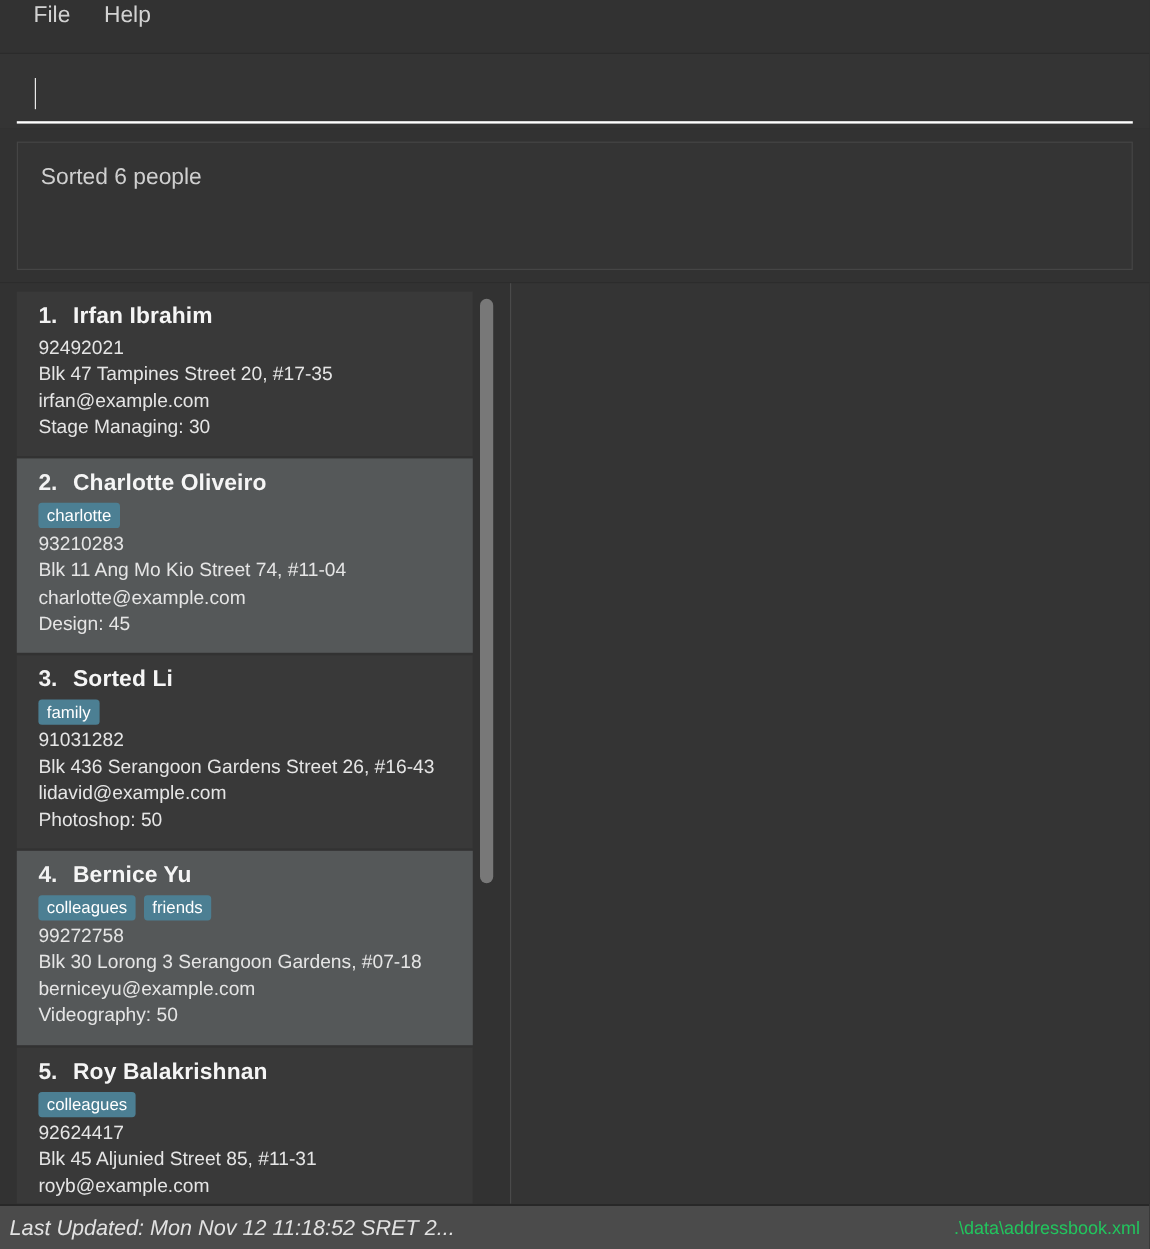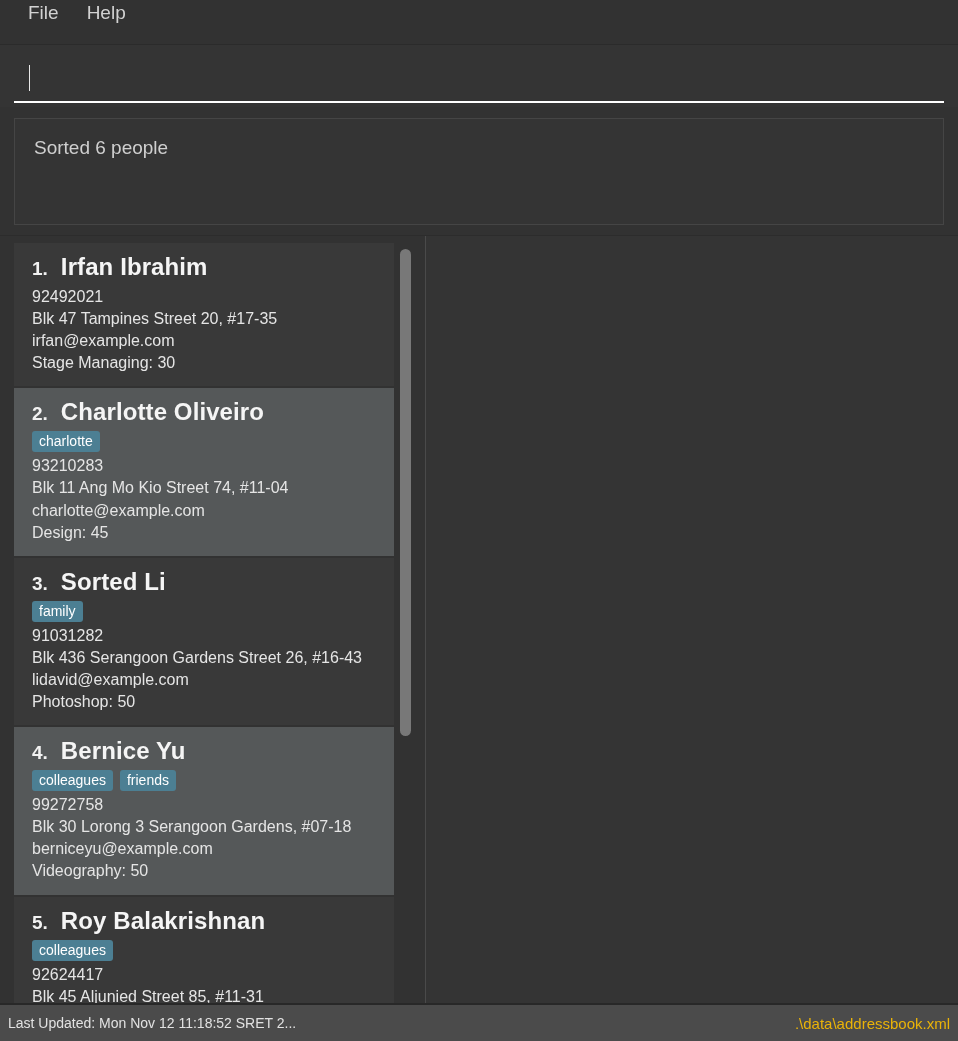--- a/index.html
+++ b/index.html
@@ -101,21 +101,21 @@
   .person-card.alt { background:#555859; }
   .card-header {
     display:flex; align-items:baseline;
     margin-bottom:5px;
   }
   .card-index {
     color:#f2f2f2; font-size:19px; font-weight:bold;
     margin-right:13px;
   }
   .card-name {
-    color:#f5f5f5; font-size:24px; font-weight:bold;
+    color:#f5f5f5; font-size:19px; font-weight:bold;
     letter-spacing:.1px;
   }
   .tag-row { display:flex; flex-wrap:wrap; gap:7px; margin-bottom:3px; }
   .tag {
     background:#4c7f93;
     color:#ffffff;
     font-size:14px;
     padding:2px 7px 3px 7px;
     border-radius:3px;
     line-height:1.15;
@@ -150,22 +150,22 @@
 
   
   .status-bar {
     flex:0 0 38px; height:38px;
     background:#4b4b4b;
     border-top:2px solid #282828;
     display:flex; align-items:center;
     justify-content:space-between;
     padding:0 8px 0 8px;
   }
-  .status-text { color:#e2e2e2; font-size:14px; white-space:nowrap; }
-  .status-right { color:#eab308; font-size:15px; white-space:nowrap; }
+  .status-text { color:#e2e2e2; font-size:18px; white-space:nowrap;font-style:italic; }
+  .status-right { color:#22c55e; font-size:15px; white-space:nowrap; }
 </style>
 </head>
 <body>
 
 <div id="app">
 
   <div class="menu-bar">
     <div class="menu-item">File</div>
     <div class="menu-item">Help</div>
   </div>

